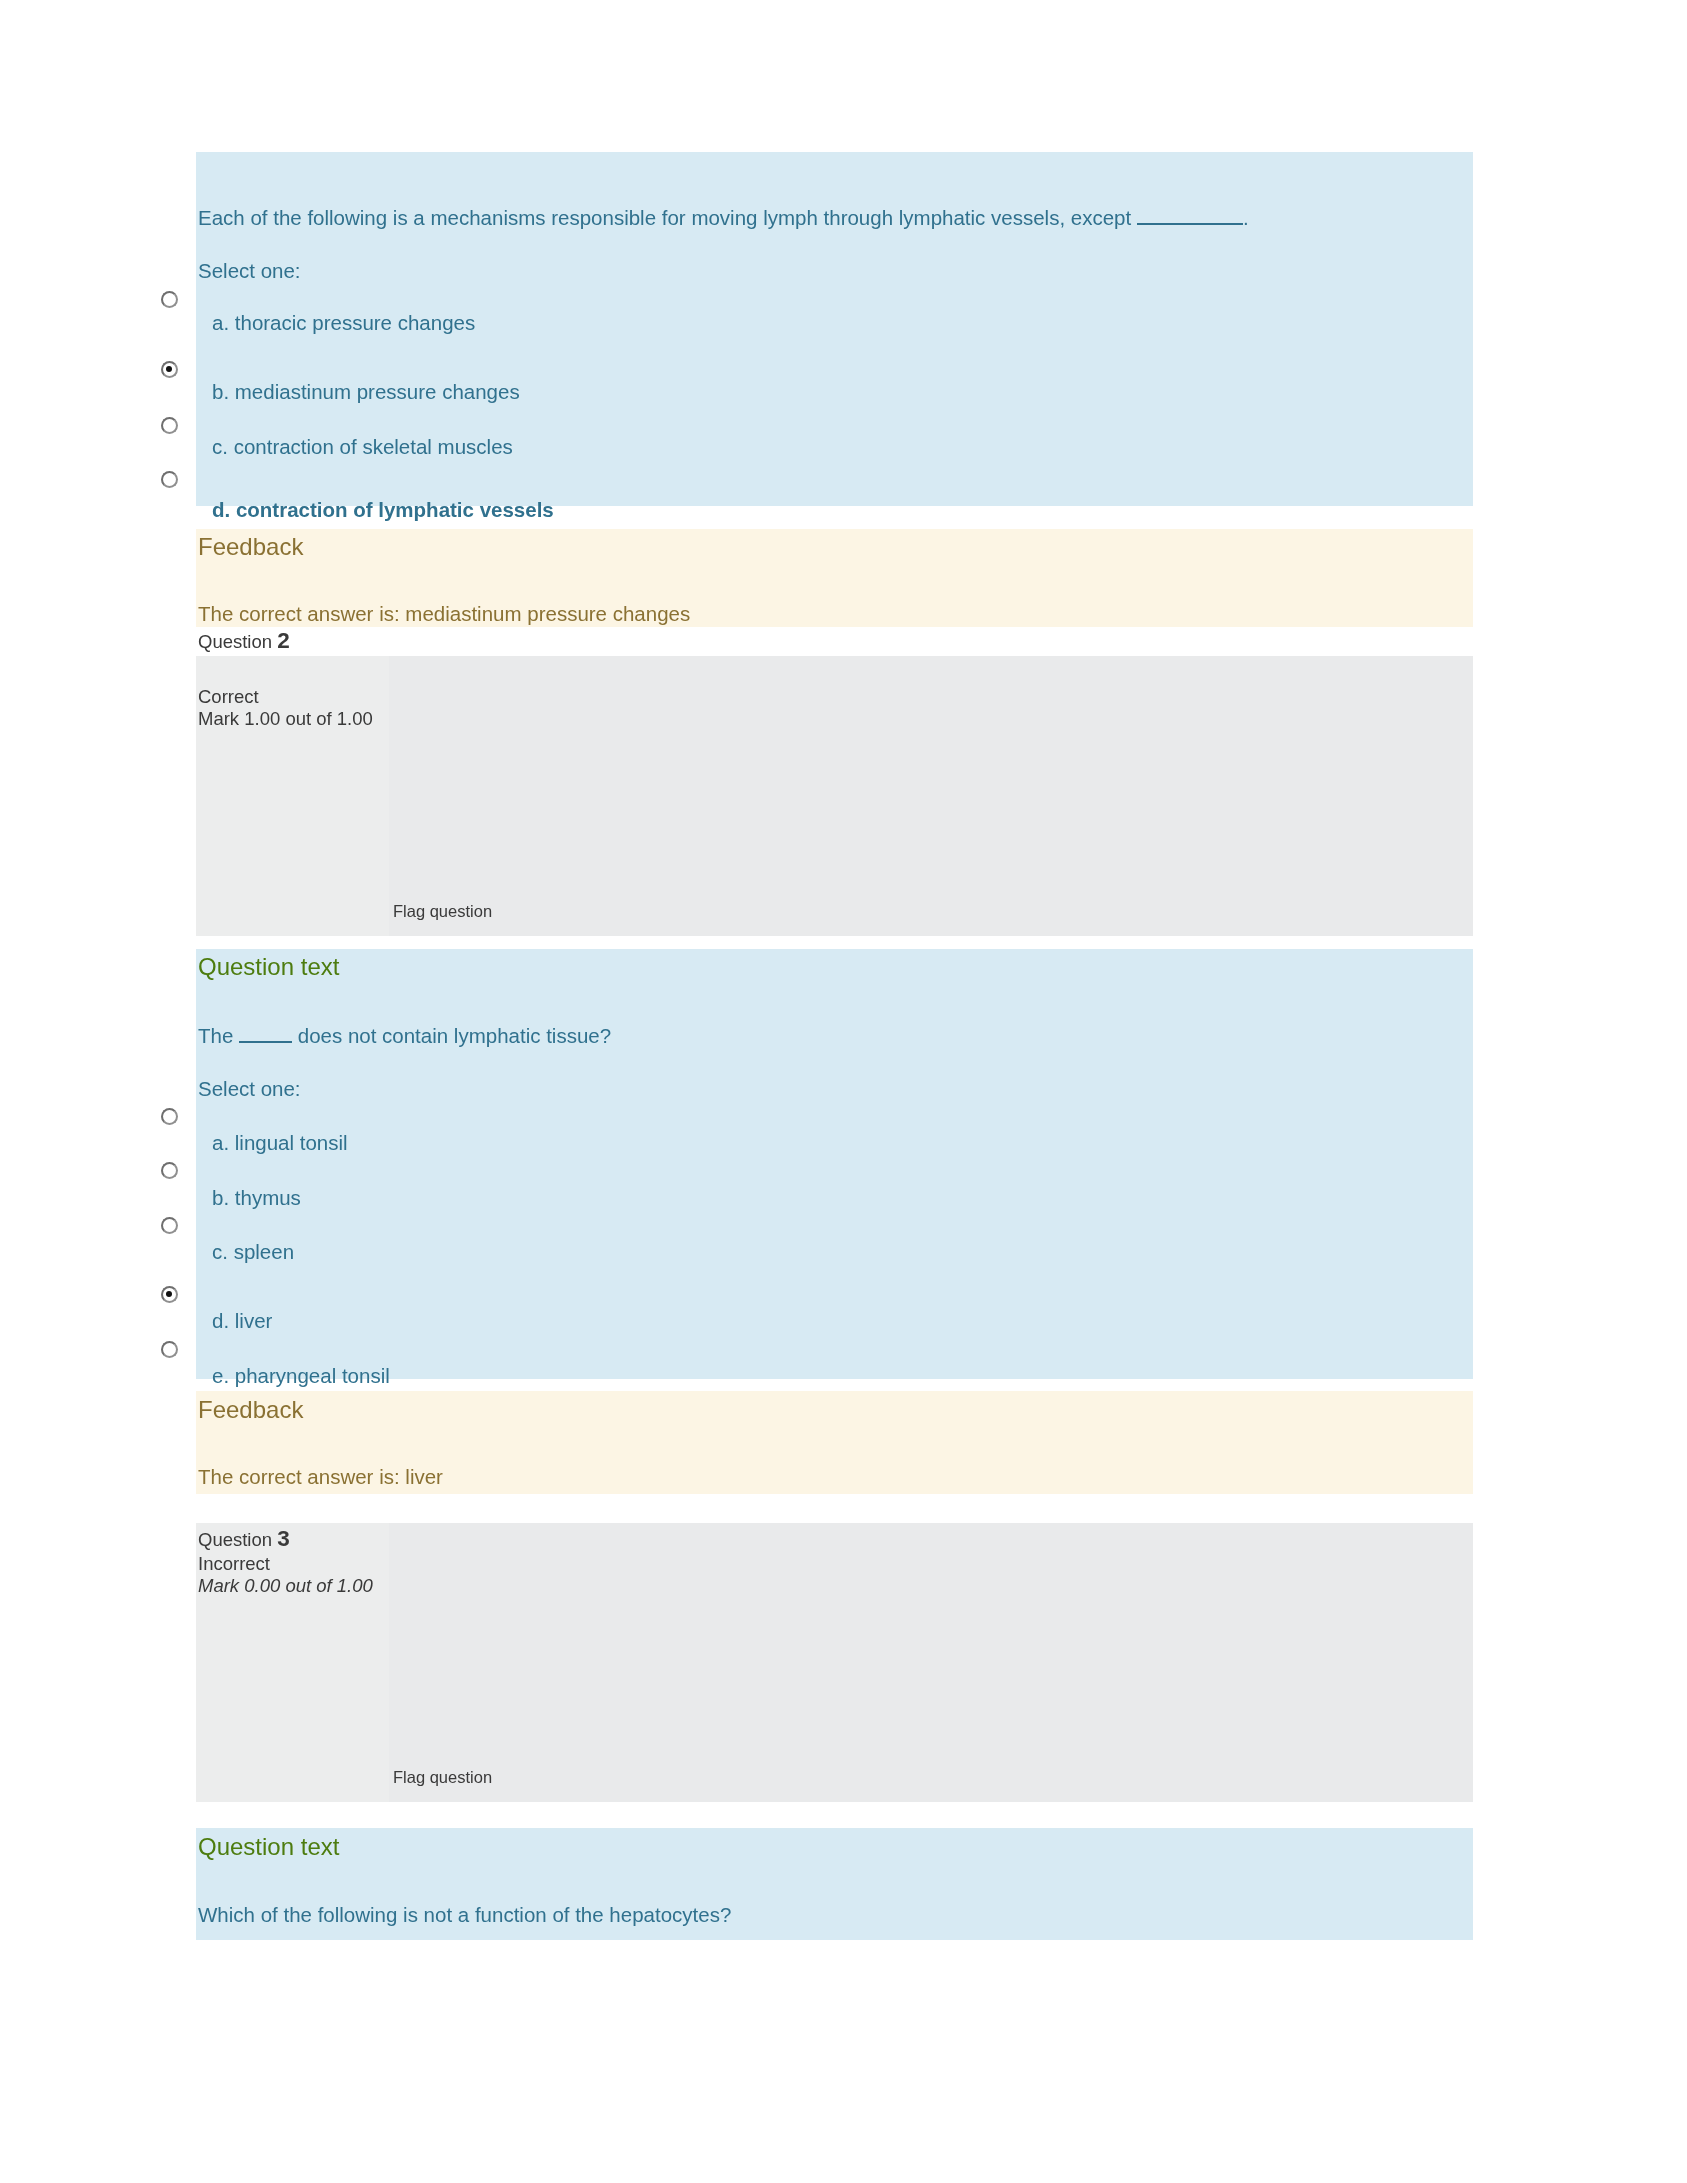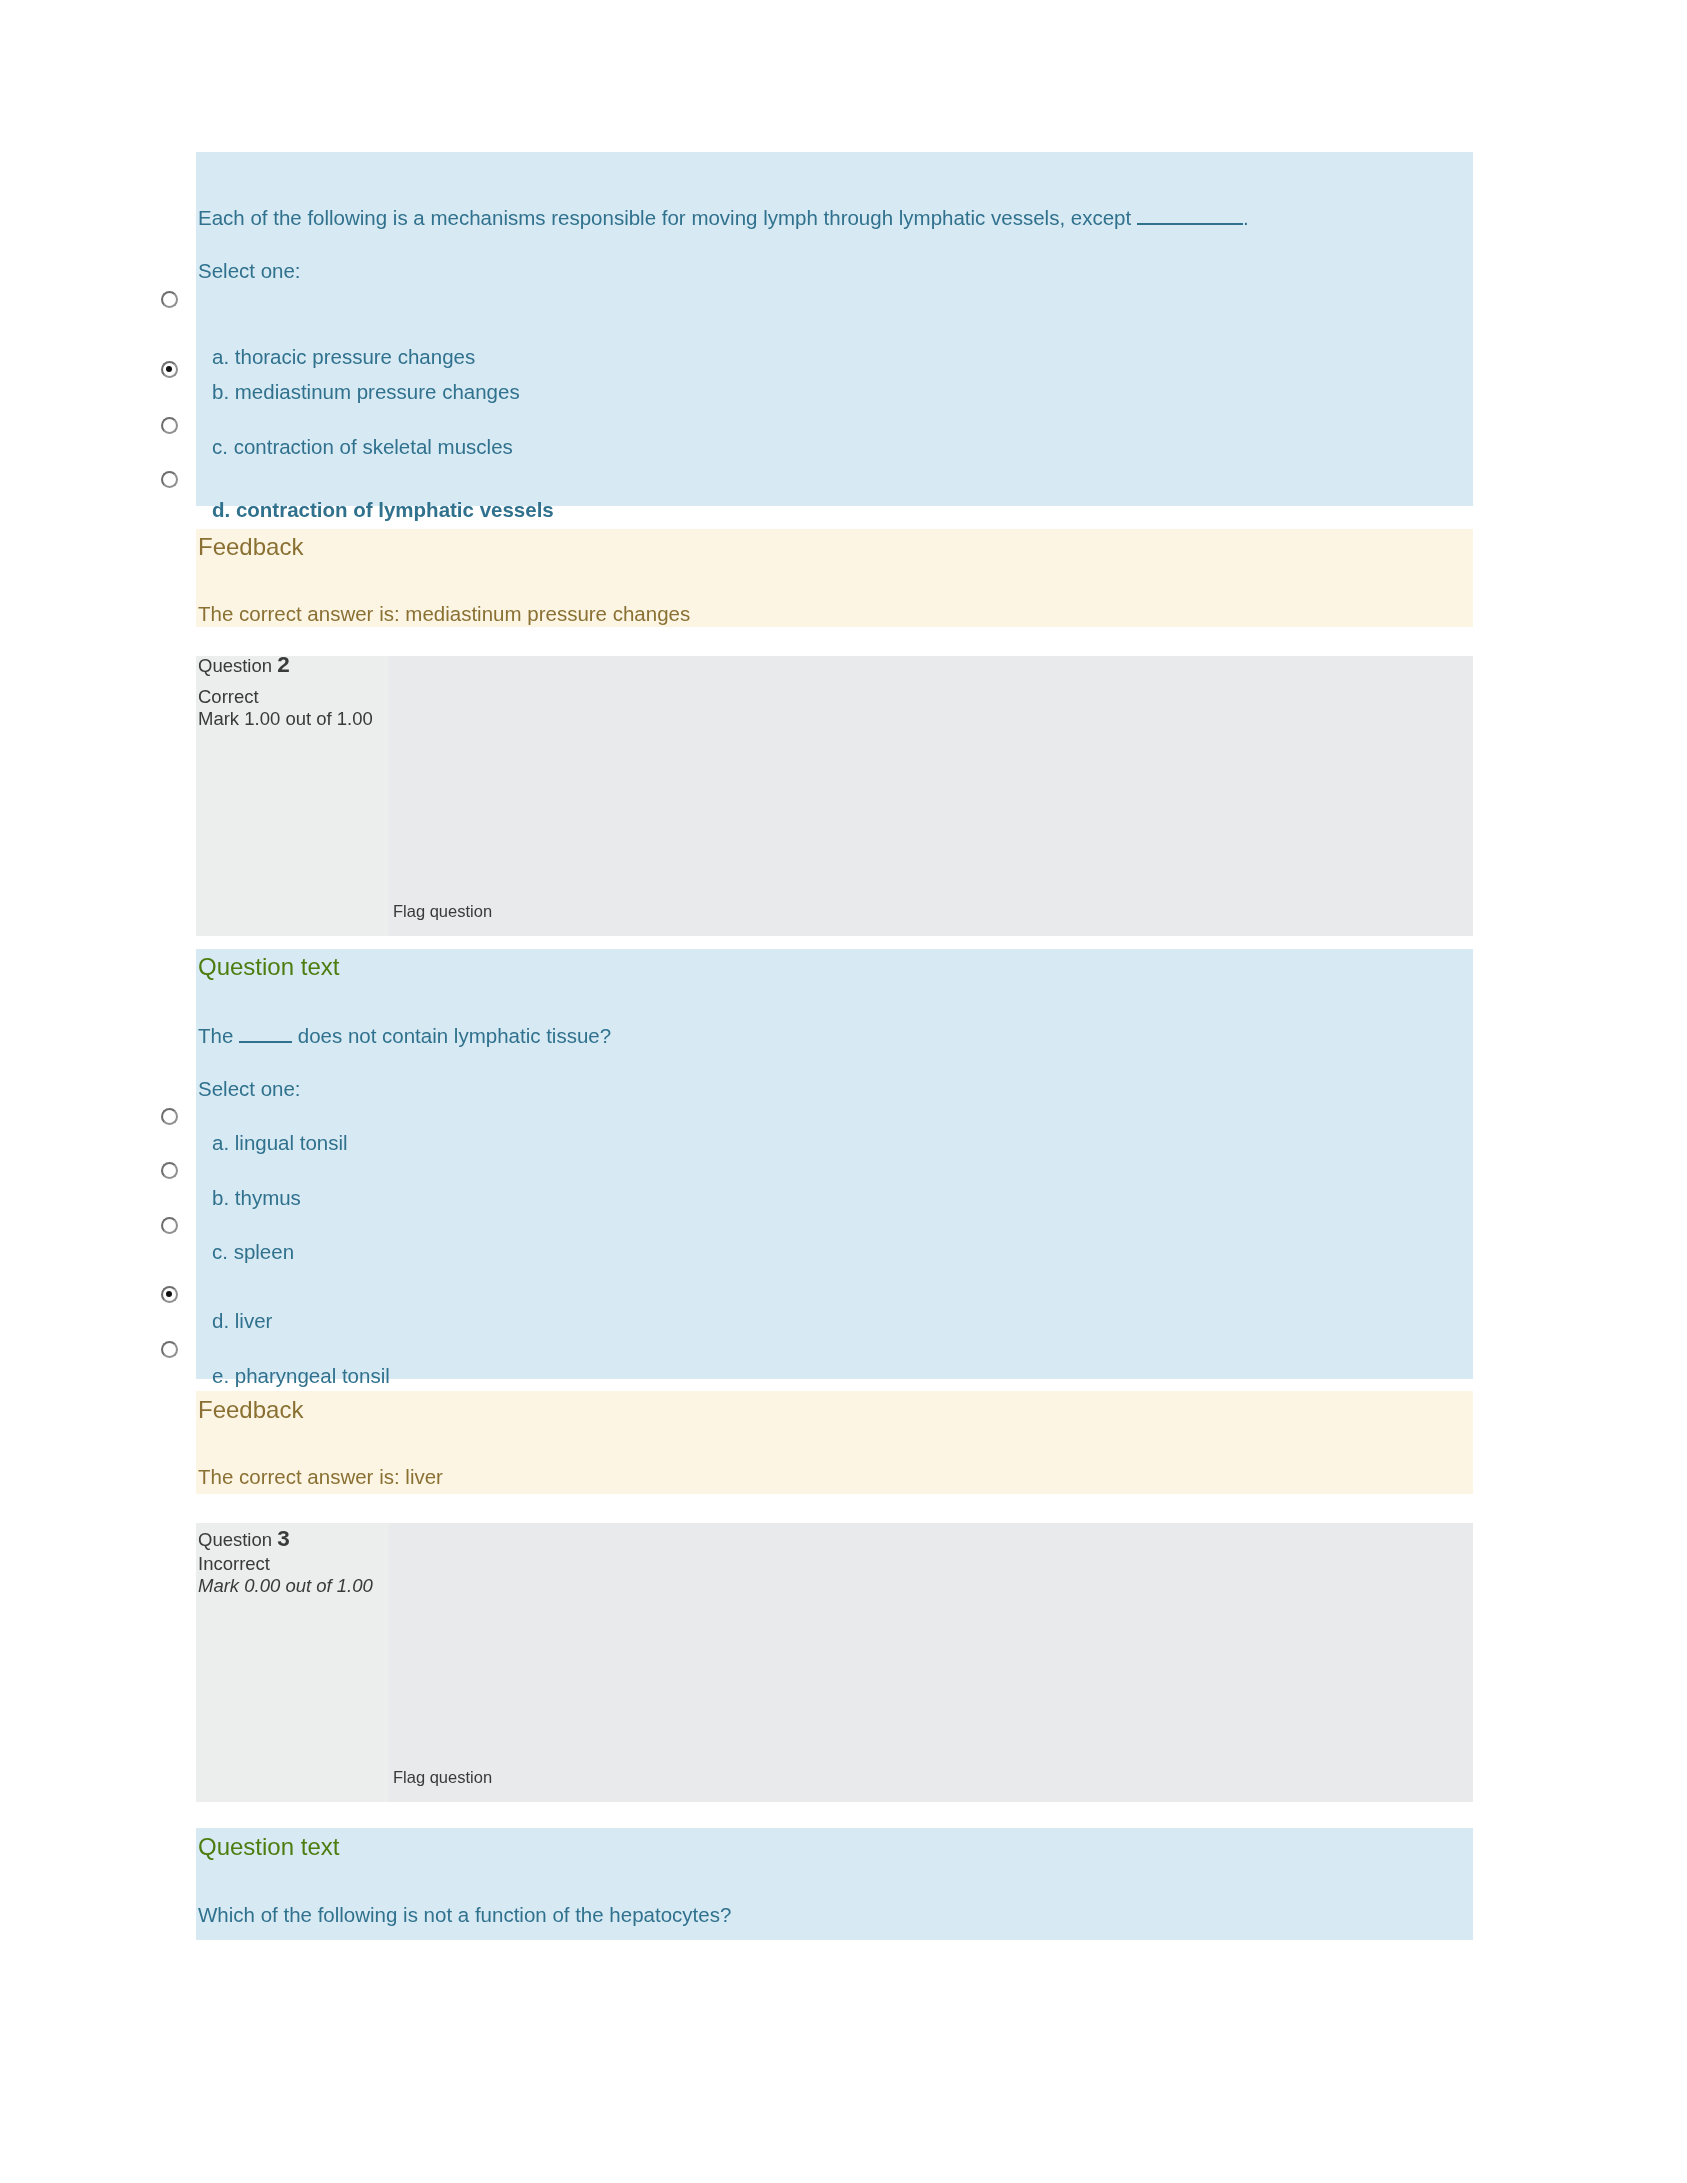--- a/index.html
+++ b/index.html
@@ -168,21 +168,21 @@
 
   <div class="qtext" style="left:198px; top:204px;">
     <span>Each of the following is a mechanisms responsible for moving lymph through lymphatic vessels, except </span><span class="blank" style="width:106px; height:18.5px;"></span><span>.</span>
   </div>
 
   <div class="select-one" style="left:198px; top:259px;">Select one:</div>
 
   <div class="radio-wrap" style="left:153px; top:283px;">
     <span class="radio"></span>
   </div>
-  <div class="answer-label" style="left:212px; top:311px;margin-top:34px;">a. thoracic pressure changes</div>
+  <div class="answer-label" style="left:212px; top:311px;">a. thoracic pressure changes</div>
 
   <div class="radio-wrap" style="left:153px; top:353px;">
     <span class="radio checked"></span>
   </div>
   <div class="answer-label" style="left:212px; top:380px;">b. mediastinum pressure changes</div>
 
   <div class="radio-wrap" style="left:153px; top:409px;">
     <span class="radio"></span>
   </div>
   <div class="answer-label" style="left:212px; top:435px;">c. contraction of skeletal muscles</div>
@@ -192,21 +192,21 @@
   </div>
   <div class="answer-label" style="left:212px; top:498px;font-weight:bold;">d. contraction of lymphatic vessels</div>
 
   <div class="feedback" style="top:529px; height:98px;"></div>
   <div class="fb-heading" style="left:198px; top:533px;">Feedback</div>
   <div class="fb-text" style="left:198px; top:602px;">The correct answer is: mediastinum pressure changes</div>
 
   <div class="qinfo" style="top:656px; height:280px;">
     <div class="qinfo-left"></div>
   </div>
-  <div class="qno" style="left:198px; top:652px;">
+  <div class="qno" style="left:198px; top:628px;">
     <span>Question</span>
     <b>2</b>
   </div>
   <div class="qstate" style="left:198px; top:686px;">Correct</div>
   <div class="qmark" style="left:198px; top:708px;">Mark 1.00 out of 1.00</div>
   <div class="flagq" style="left:393px; top:902px;">Flag question</div>
 
   <div class="qbody" style="top:949px; height:430px;"></div>
 
   <div class="qtext-heading" style="left:198px; top:953px;">Question text</div>

